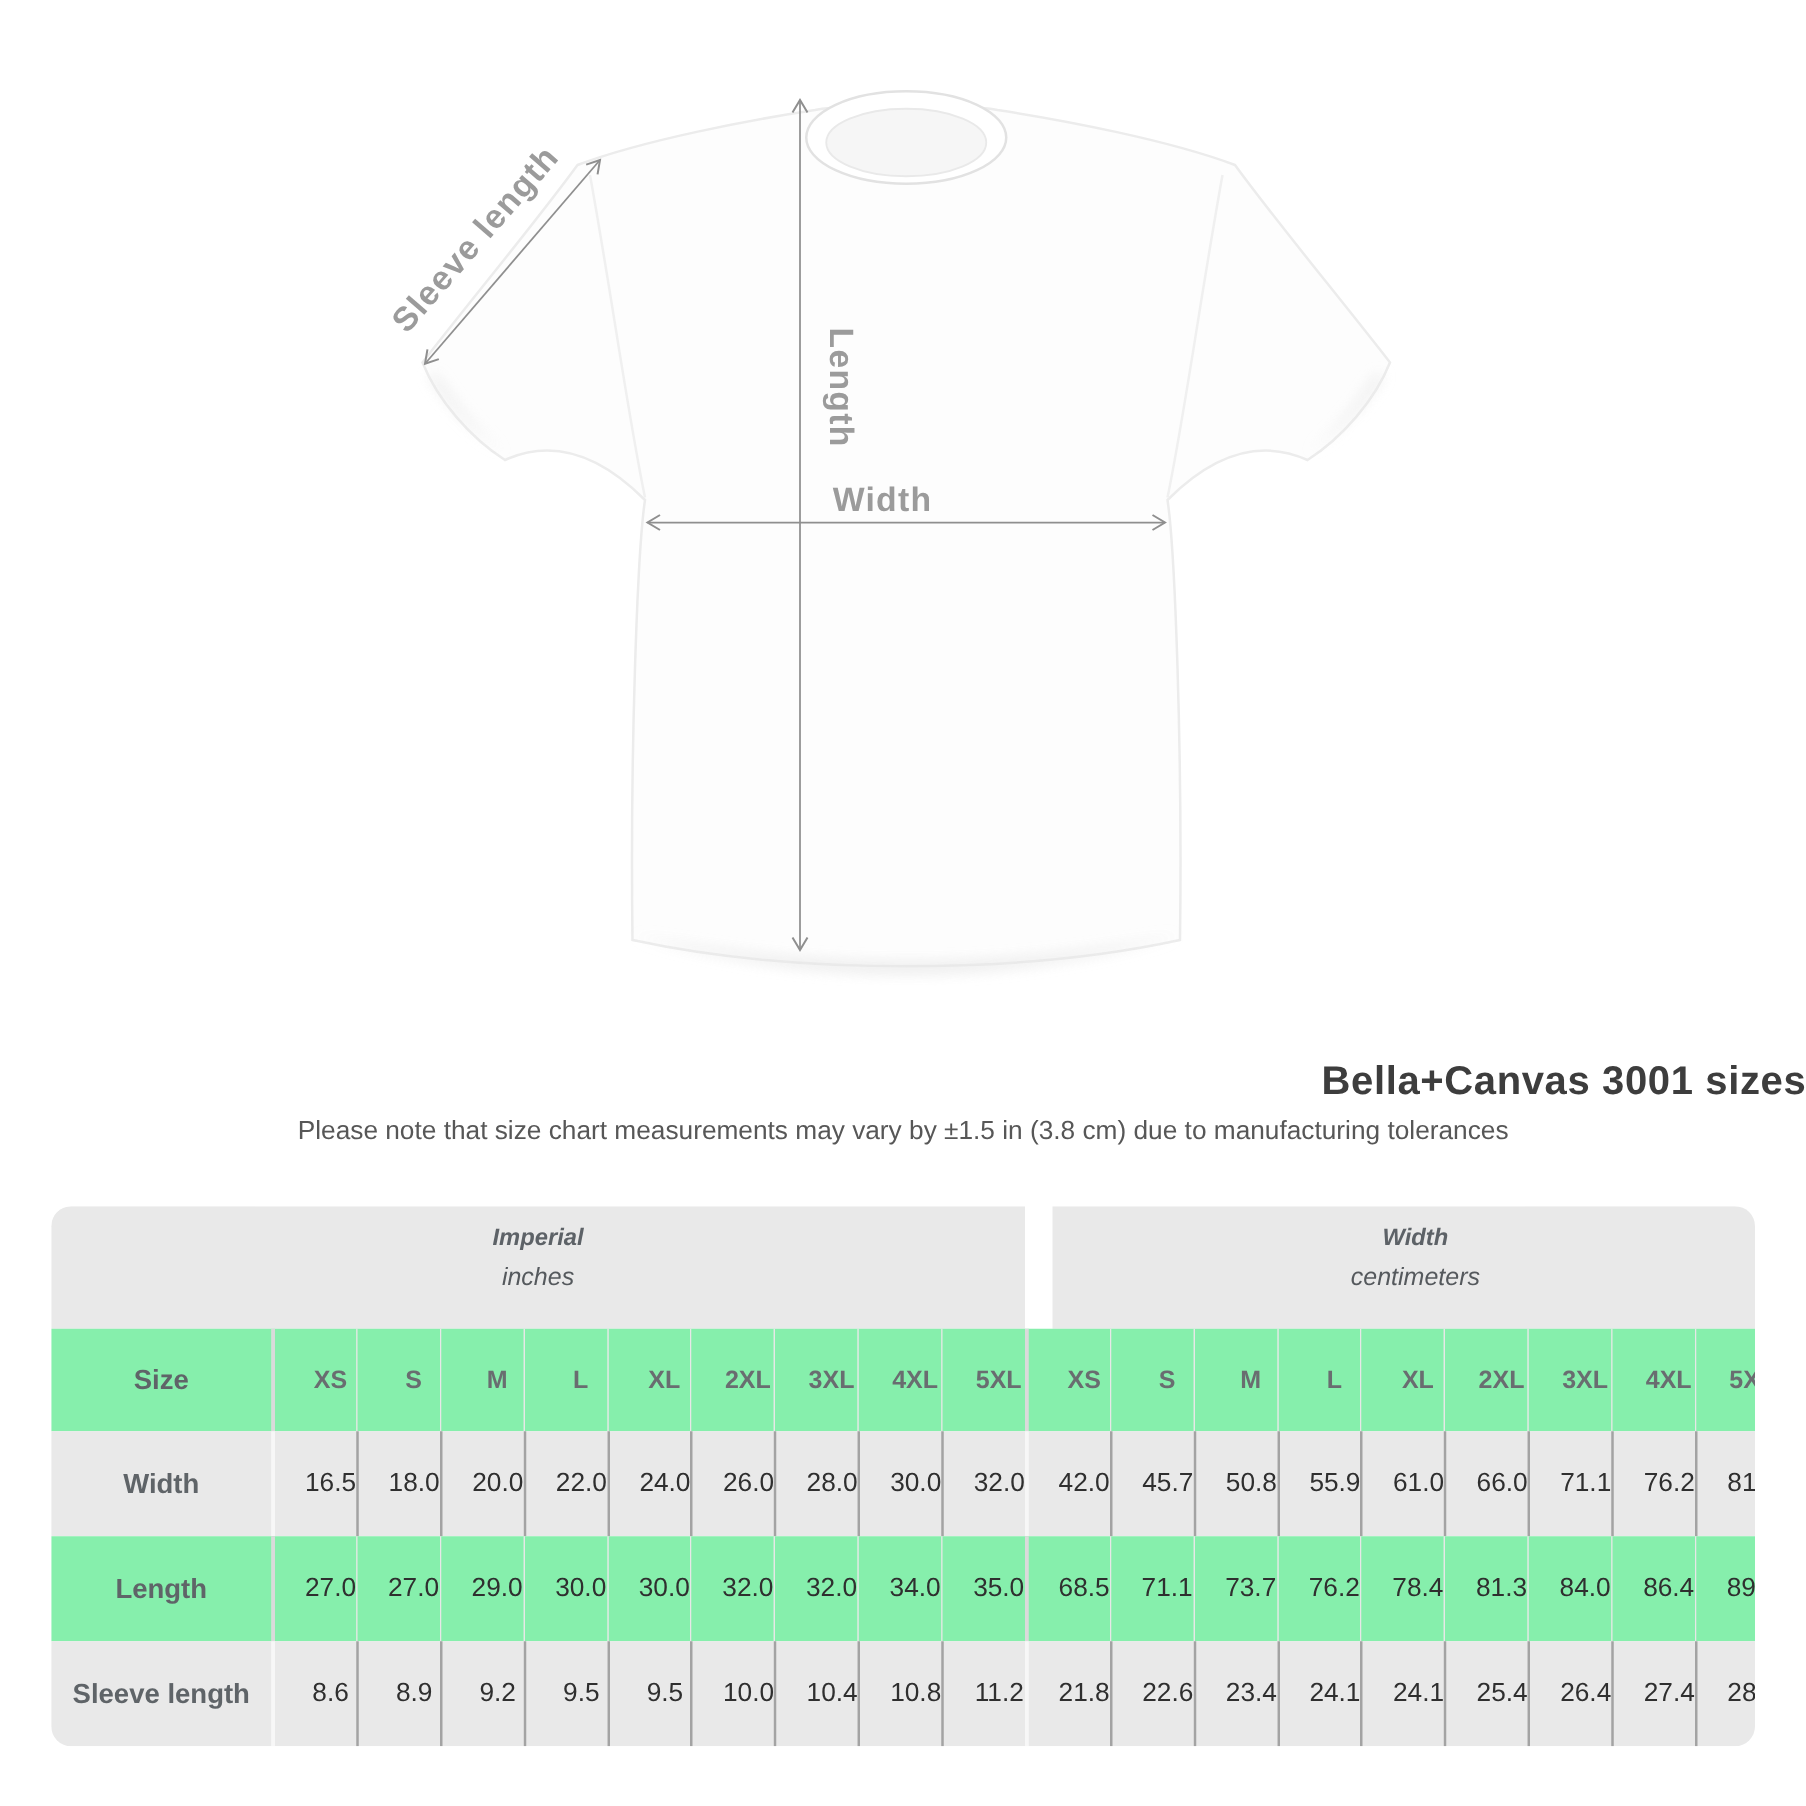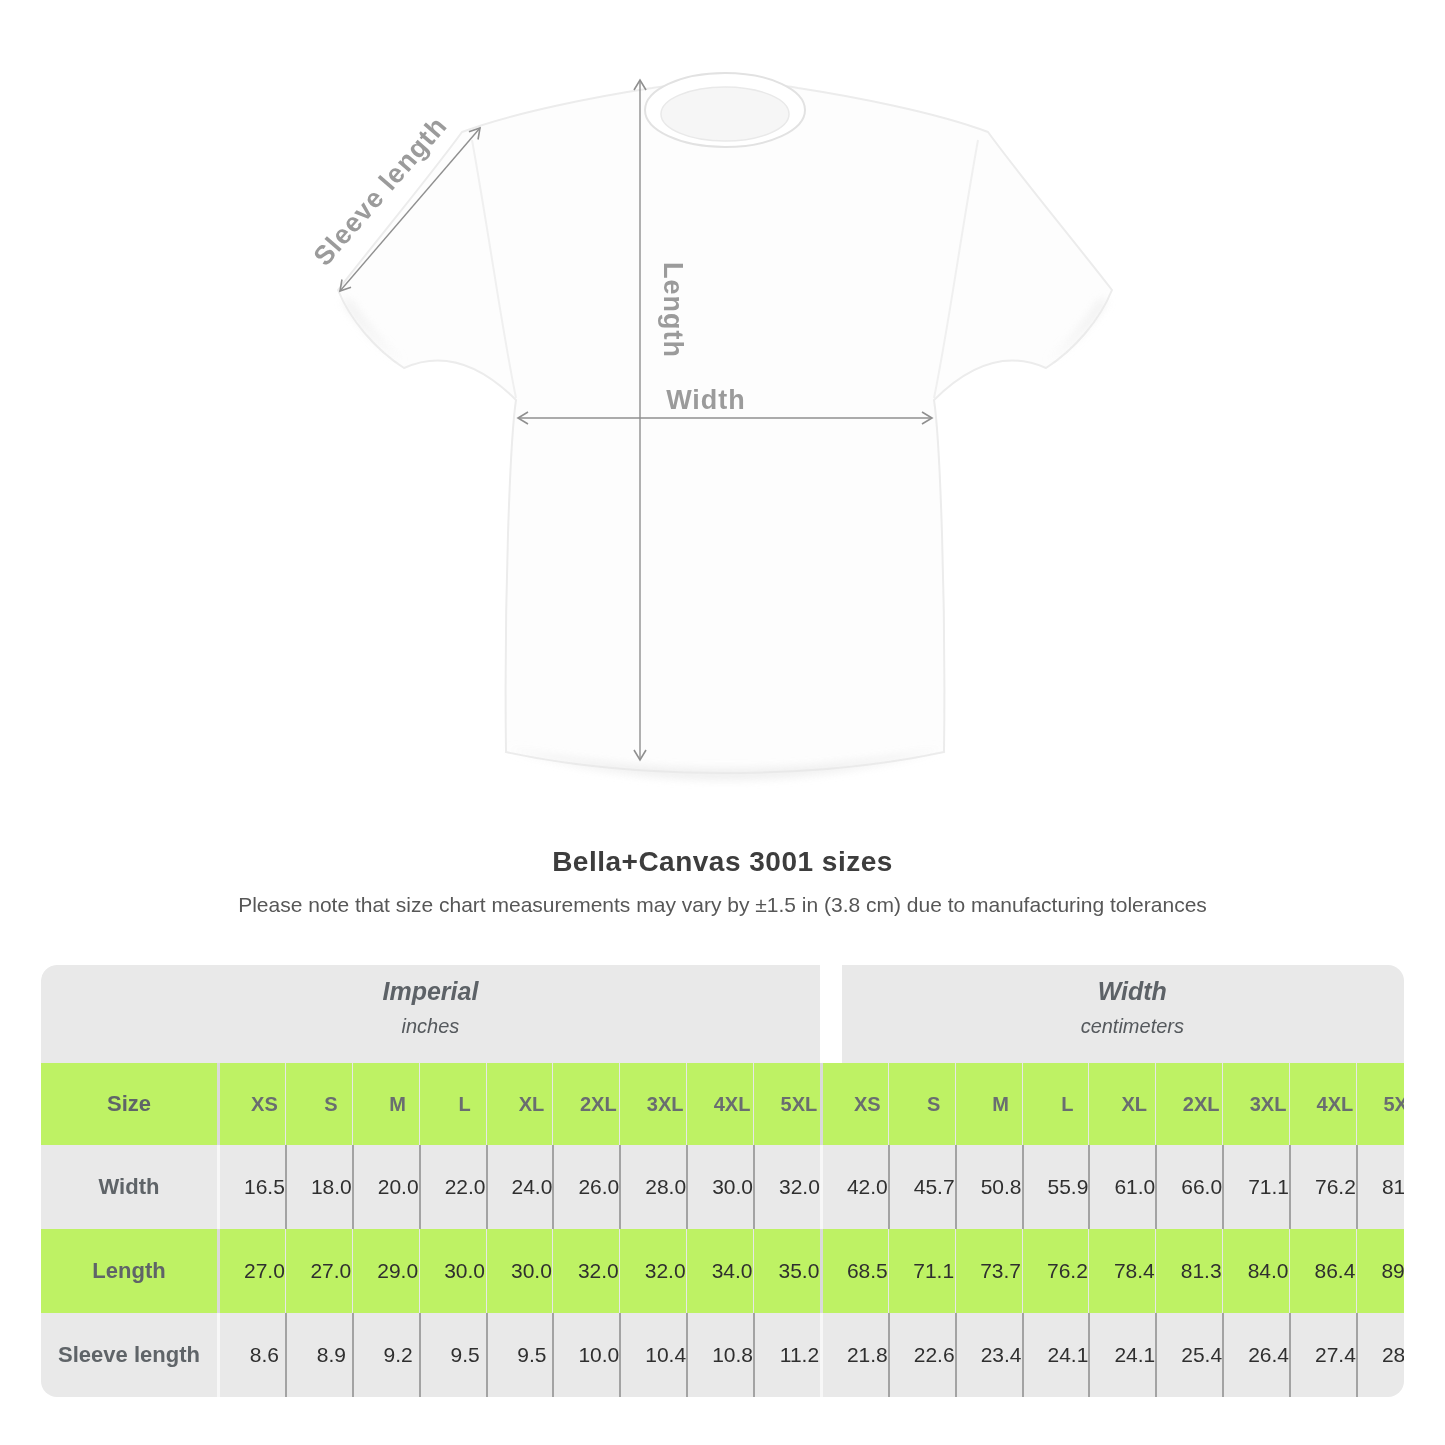--- a/index.html
+++ b/index.html
@@ -7,22 +7,22 @@
     width:1445px; height:1445px;
     background:#ffffff;
     font-family:"Liberation Sans", sans-serif;
     position:relative;
     overflow:hidden;
   }
   .shirt-wrap { position:absolute; left:0; top:0; width:1445px; height:820px; }
 
   .page-title {
     position:absolute; left:0; top:846px; width:1445px;
-    text-align:center;
-    font-size:28px; font-weight:bold; color:#3d3d3d;
+    text-align:right;
+    font-size:32px; font-weight:bold; color:#3d3d3d;
     letter-spacing:0.5px;
   }
   .page-subtitle {
     position:absolute; left:0; top:893px; width:1445px;
     text-align:center;
     font-size:21px; color:#575757;
   }
 
   .size-table {
     position:absolute; left:41px; top:965px;
@@ -35,25 +35,25 @@
   }
   .band {
     grid-row:1;
     background:#e9e9e9;
     display:flex; flex-direction:column;
     align-items:center; justify-content:center;
     padding-bottom:14px; gap:9px;
   }
   .band-imperial { grid-column:1 / 11; border-radius:15px 0 0 0; }
   .band-metric  { grid-column:11 / 20; border-radius:0 15px 0 0; margin-left:22px; }
-  .band-name { font-size:25px; font-weight:bold; font-style:italic; color:#5d6267; }
+  .band-name { font-size:19px; font-weight:bold; font-style:italic; color:#5d6267; }
   .band-unit { font-size:20px; font-style:italic; color:#55595d; }
 
   .c { display:flex; align-items:center; justify-content:center; }
-  .rw { background:#bef264; }
+  .rw { background:#86efac; }
   .rg { background:#e9e9e9; }
   .rw.d1 { border-left:1px solid #e7e7e7; }
   .rw.d2 { border-left:3px solid #dadada; }
   .rg.d1 { border-left:2px solid #a3a3a3;text-align:center; }
   .rg.d2 { border-left:3px solid #f7f7f7; }
   .label-cell { font-size:22px; font-weight:bold; color:#5f6468; }
   .size-cell  { font-size:20px; font-weight:bold; color:#696d70;padding-left:24px; }
   .val-cell   { font-size:21px; color:#2f2f2f;padding-left:24px; }
 </style>
 </head>

